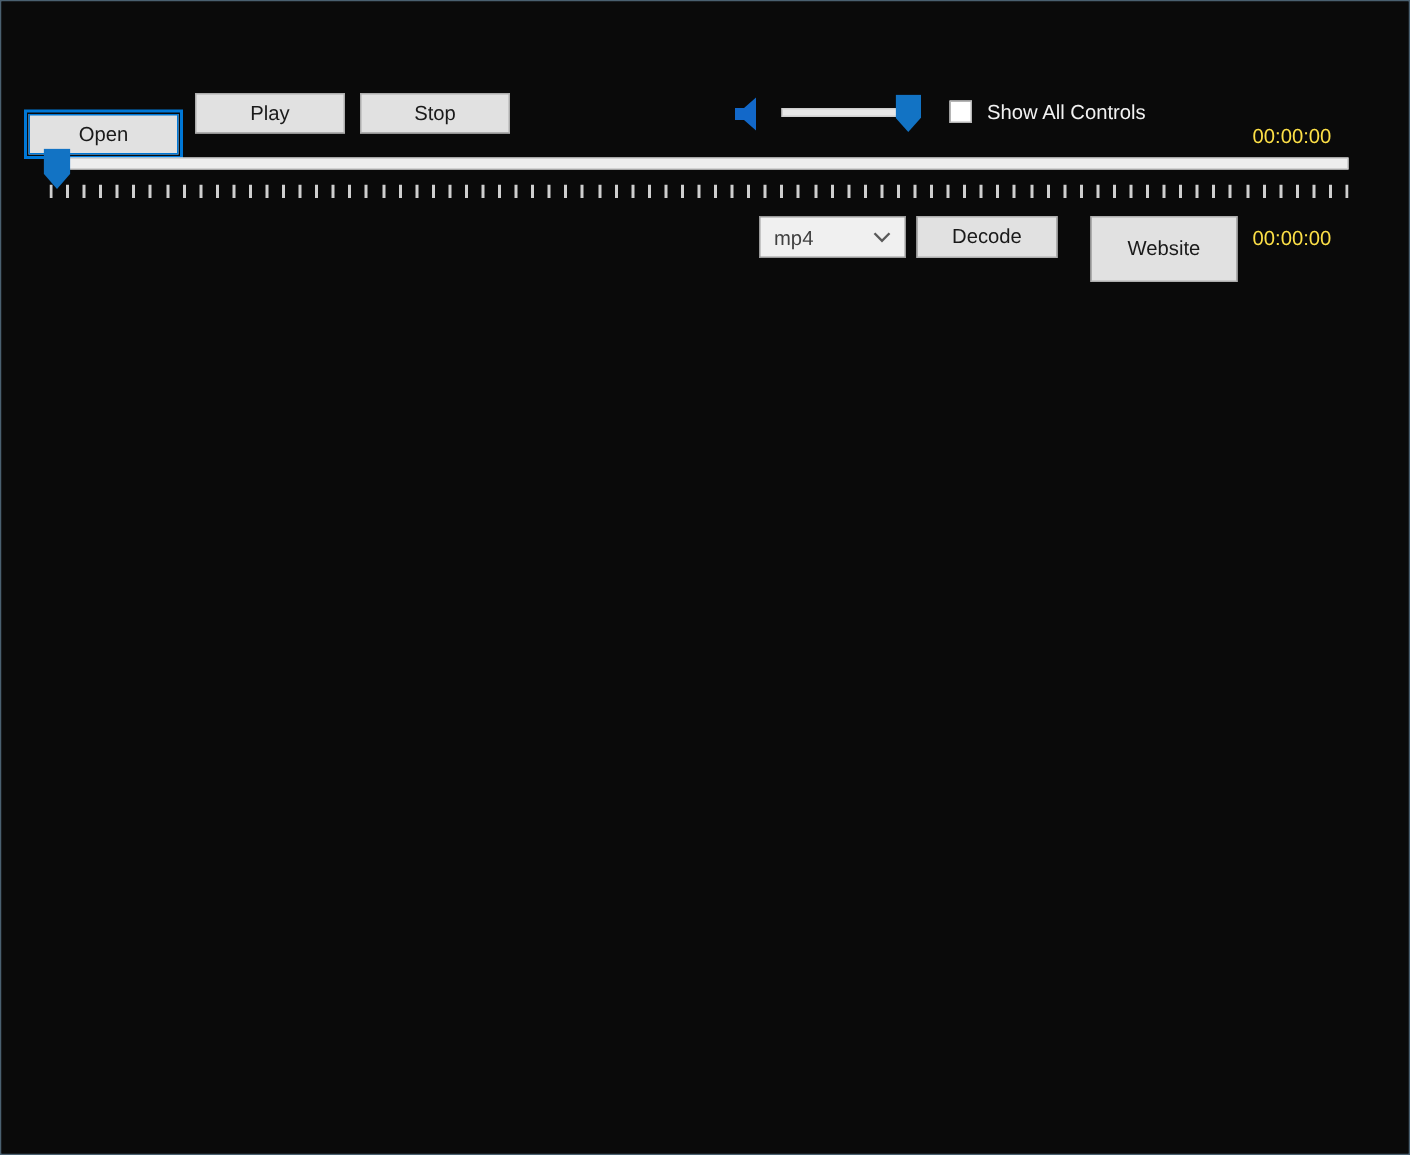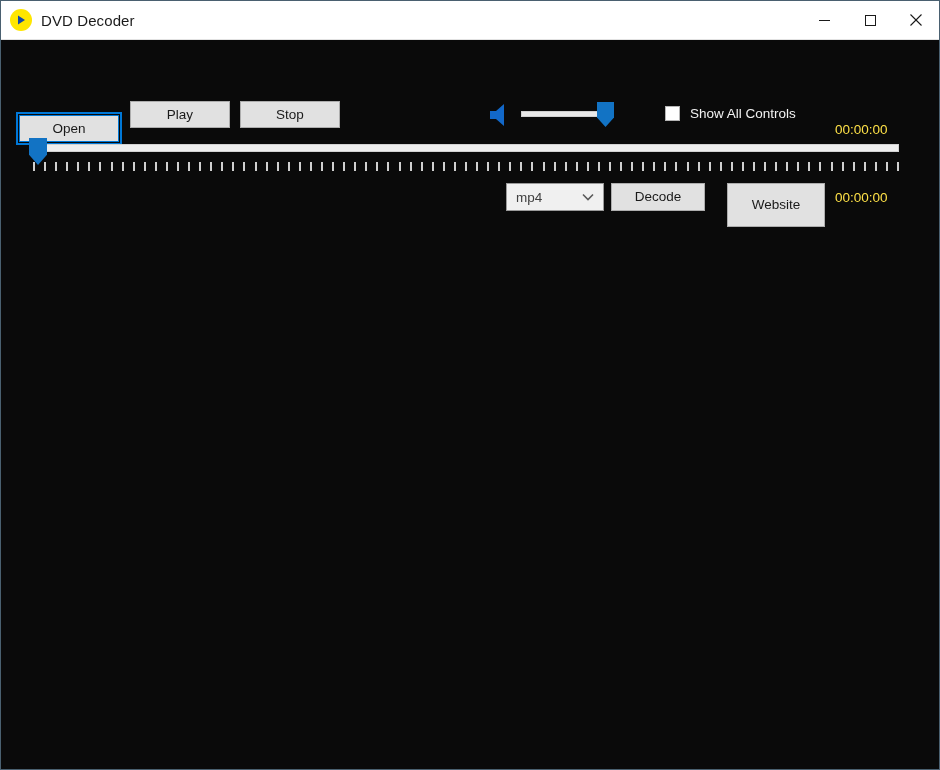--- a/index.html
+++ b/index.html
@@ -155,21 +155,21 @@
     position: absolute;
     top: 0;
     width: 2px;
     height: 9px;
     background: #cfcfcf;
     display: block;
   }
 
   .checkbox-wrap {
     position: absolute;
-    left: 664px;
+    left: 632px;
     top: 66px;
     display: flex;
     align-items: flex-start;
   }
   .checkbox {
     width: 15px;
     height: 15px;
     background: #ffffff;
     border: 1px solid #b5b5b5;
     box-sizing: border-box;
@@ -220,47 +220,20 @@
   .combo-arrow svg { display: block; }
 
   #btn-decode  { left: 610px; top: 143px; width: 94px; height: 28px; }
   #btn-website { left: 726px; top: 143px; width: 98px; height: 44px; }
 </style>
 </head>
 <body>
 
 <div class="window">
 
-  <div class="titlebar">
-    <div class="title-icon">
-      <svg width="12" height="12" viewBox="0 0 12 12">
-        <polygon points="3,1.5 10,6 3,10.5" fill="#1449a8"></polygon>
-      </svg>
-    </div>
-    <div class="title-text">DVD Decoder</div>
-
-    <div class="winbtns">
-      <div class="winbtn">
-        <svg width="13" height="13" viewBox="0 0 13 13">
-          <line x1="1" y1="6.5" x2="12" y2="6.5" stroke="#1a1a1a" stroke-width="1"></line>
-        </svg>
-      </div>
-      <div class="winbtn">
-        <svg width="13" height="13" viewBox="0 0 13 13">
-          <rect x="1.5" y="1.5" width="10" height="10" fill="none" stroke="#1a1a1a" stroke-width="1"></rect>
-        </svg>
-      </div>
-      <div class="winbtn">
-        <svg width="14" height="14" viewBox="0 0 14 14">
-          <line x1="1.5" y1="1.5" x2="12.5" y2="12.5" stroke="#1a1a1a" stroke-width="1.1"></line>
-          <line x1="12.5" y1="1.5" x2="1.5" y2="12.5" stroke="#1a1a1a" stroke-width="1.1"></line>
-        </svg>
-      </div>
-    </div>
-  </div>
 
   <div class="content">
 
     <div class="btn focused" id="btn-open">Open</div>
     <div class="btn" id="btn-play">Play</div>
     <div class="btn" id="btn-stop">Stop</div>
 
     <div class="speaker-icon">
       <svg width="30" height="26" viewBox="0 0 30 26">
         <path d="M5 9 L11 9 L19 2 L19 24 L11 17 L5 17 Z" fill="#1268c9"></path>

